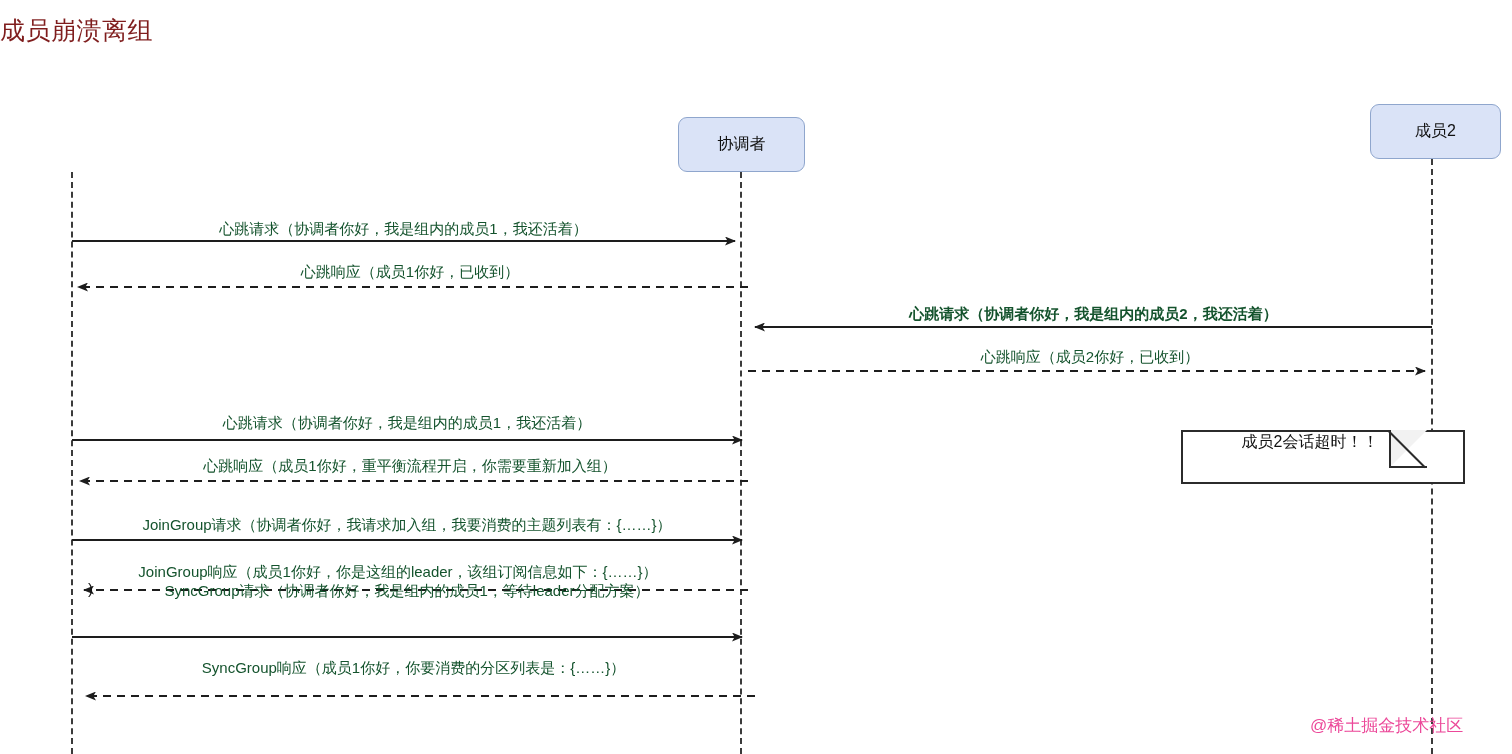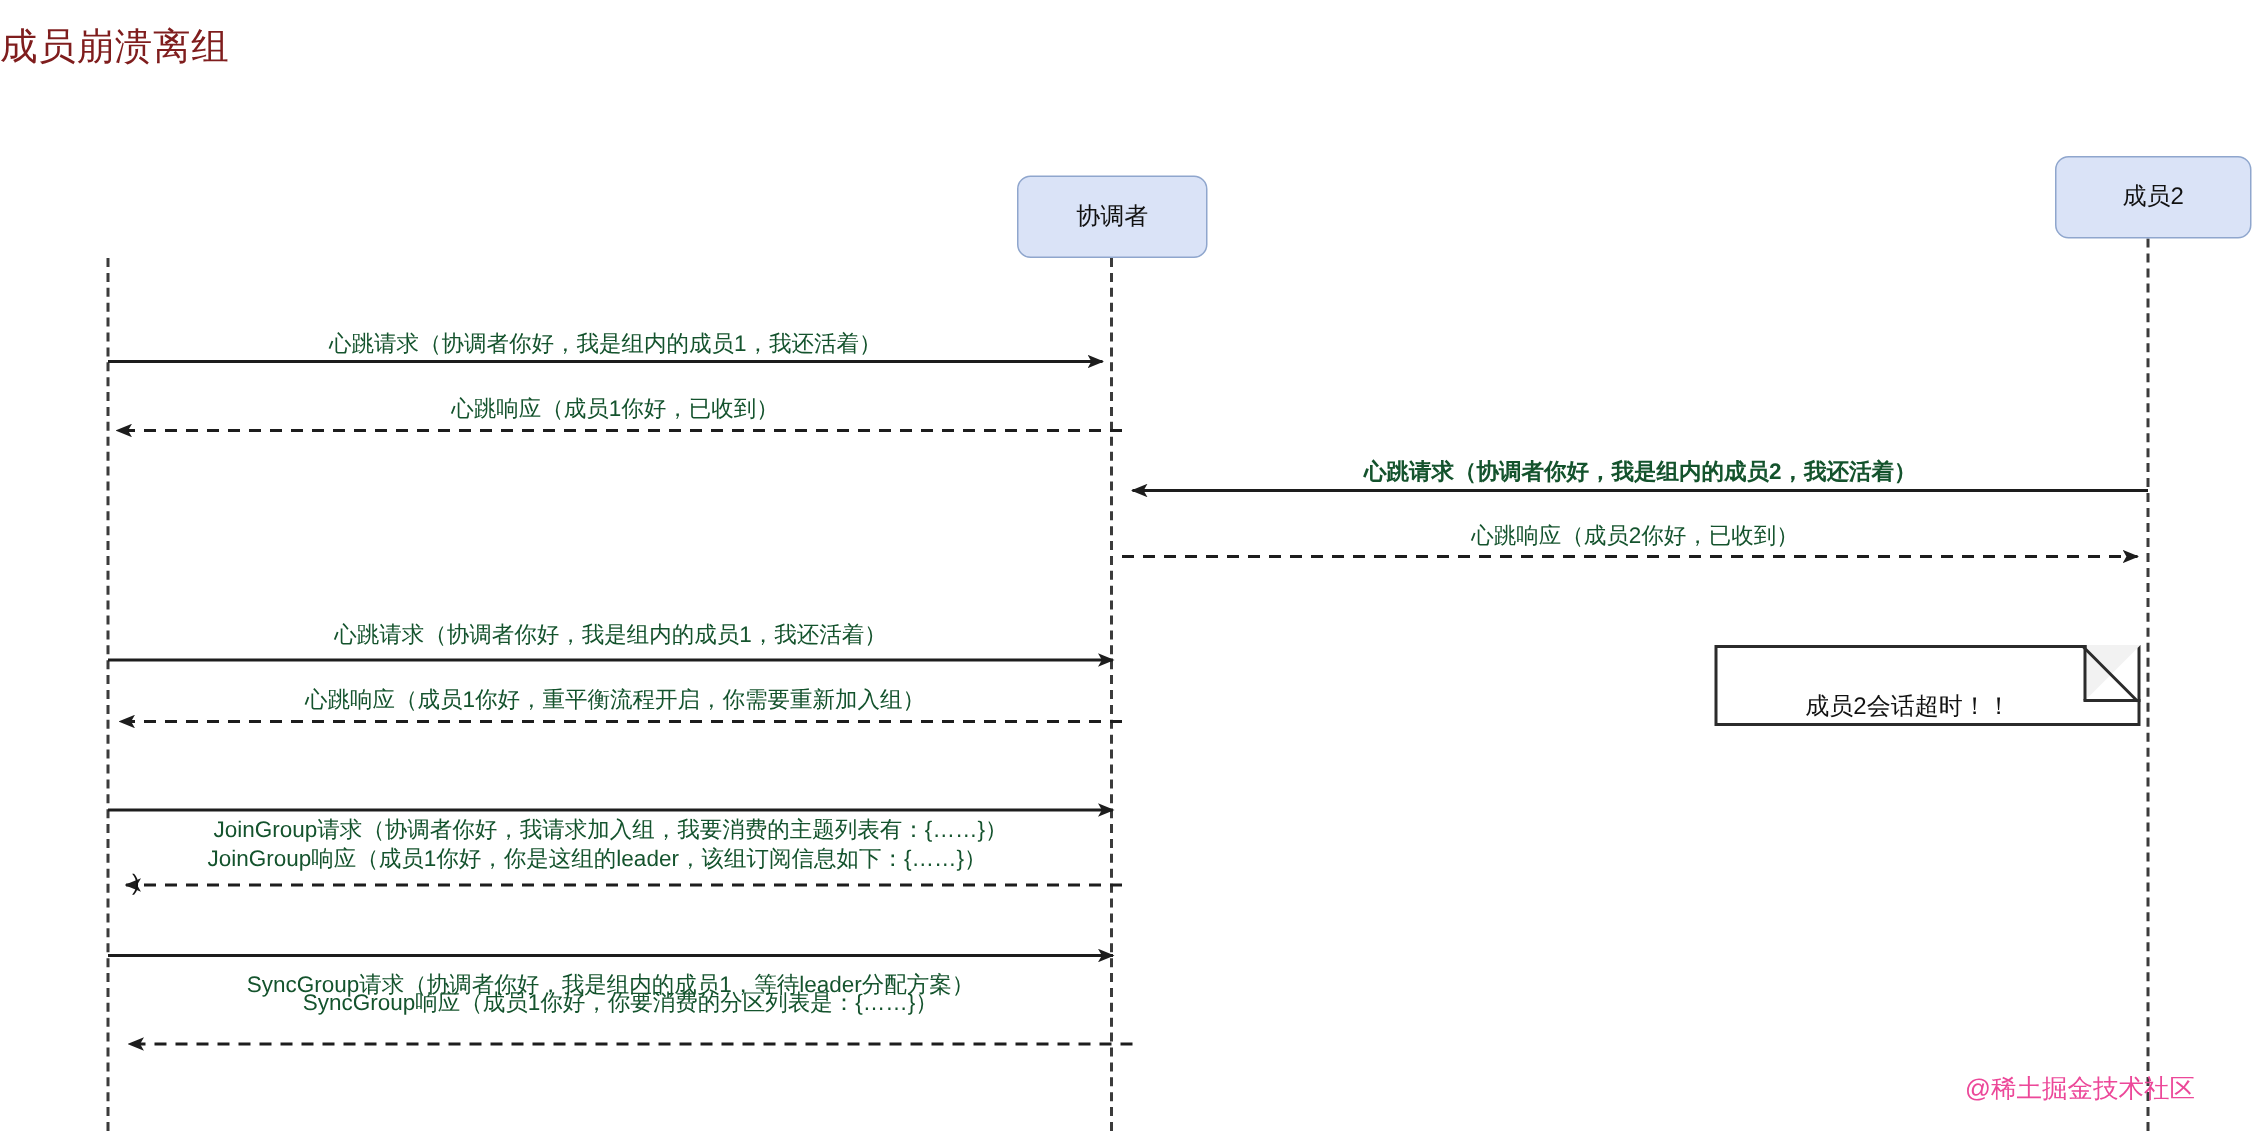--- a/index.html
+++ b/index.html
@@ -54,24 +54,25 @@
     color: #14532d;
     white-space: nowrap;
     text-align: center;
   }
   .note-box {
     position: absolute;
     box-sizing: border-box;
     background: #ffffff;
     border: 2px solid #2b2b2b;
     display: flex;
-    align-items: flex-end;
+    align-items: flex-start;
     justify-content: center;
     font-size: 16px;
     color: #111111;
+    margin-left: 38px;
   }
   .note-fold {
     position: absolute;
     width: 0; height: 0;
     border-left: 36px solid #f2f2f2;
     border-bottom: 36px solid transparent;
   }
   .note-fold-line {
     position: absolute;
     background: #2b2b2b;
@@ -145,23 +146,23 @@
 
     <line x1="755" y1="696" x2="86" y2="696" stroke="#1d1d1d" stroke-width="2" stroke-dasharray="8,6" marker-end="url(#arrow-left)"></line>
   </svg>
 
   <div class="msg-label" style="left:72px; top:220px; width:663px;">心跳请求（协调者你好，我是组内的成员1，我还活着）</div>
   <div class="msg-label" style="left:72px; top:263px; width:676px;">心跳响应（成员1你好，已收到）</div>
   <div class="msg-label" style="left:755px; top:305px; width:677px;font-weight:bold;">心跳请求（协调者你好，我是组内的成员2，我还活着）</div>
   <div class="msg-label" style="left:748px; top:348px; width:684px;">心跳响应（成员2你好，已收到）</div>
   <div class="msg-label" style="left:72px; top:414px; width:670px;">心跳请求（协调者你好，我是组内的成员1，我还活着）</div>
   <div class="msg-label" style="left:72px; top:457px; width:676px;">心跳响应（成员1你好，重平衡流程开启，你需要重新加入组）</div>
-  <div class="msg-label" style="left:72px; top:544px; width:670px;">JoinGroup请求（协调者你好，我请求加入组，我要消费的主题列表有：{……}）</div>
+  <div class="msg-label" style="left:72px; top:516px; width:670px;">JoinGroup请求（协调者你好，我请求加入组，我要消费的主题列表有：{……}）</div>
   <div class="msg-label" style="left:60px; top:563px; width:676px;">JoinGroup响应（成员1你好，你是这组的leader，该组订阅信息如下：{……}）</div>
-  <div class="msg-label" style="left:72px; top:647px; width:670px;">SyncGroup请求（协调者你好，我是组内的成员1，等待leader分配方案）</div>
+  <div class="msg-label" style="left:72px; top:582px; width:670px;">SyncGroup请求（协调者你好，我是组内的成员1，等待leader分配方案）</div>
   <div class="msg-label" style="left:72px; top:659px; width:683px;">SyncGroup响应（成员1你好，你要消费的分区列表是：{……}）</div>
 
   <div class="stray-paren" style="left:88px; top:580px;">)</div>
 
   <div class="note-box" style="left:1143px; top:430px; width:284px; height:54px;">
     <span style="margin-right:26px;">成员2会话超时！！</span>
   </div>
   <div class="note-fold" style="left:1391px; top:430px;"></div>
   <div class="note-fold-line" style="left:1389px; top:430px; width:2px; height:37px;"></div>
   <div class="note-fold-line" style="left:1389px; top:430px; width:52px; height:2px; transform-origin:0 0; transform:rotate(45deg);"></div>

